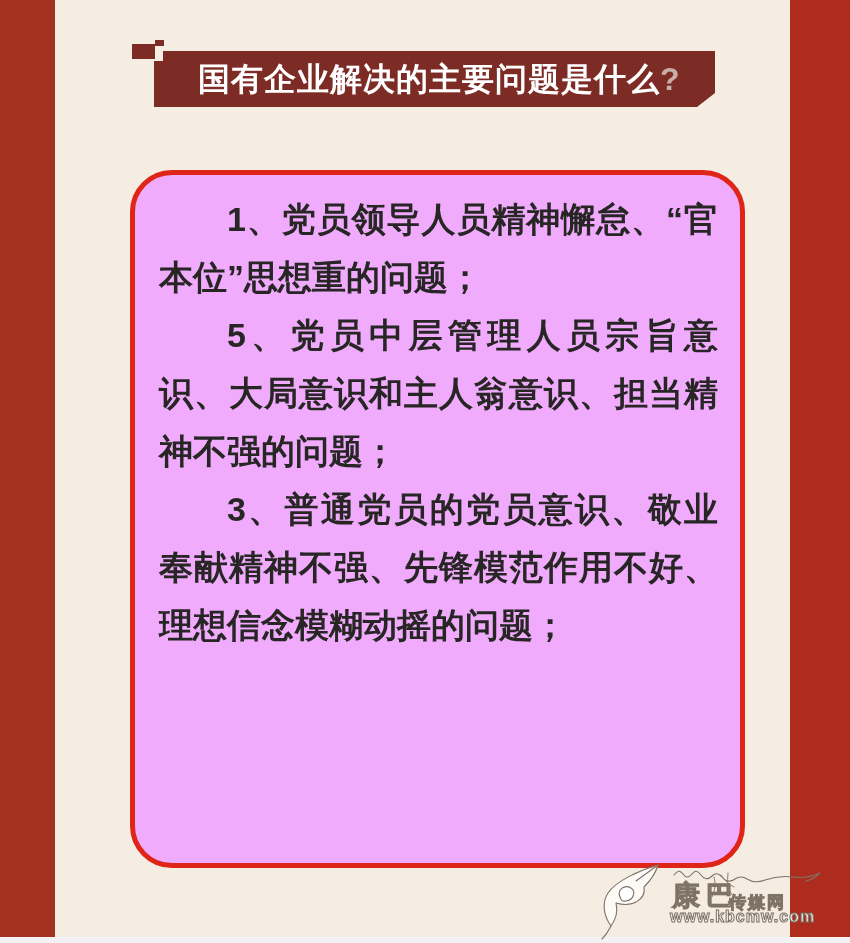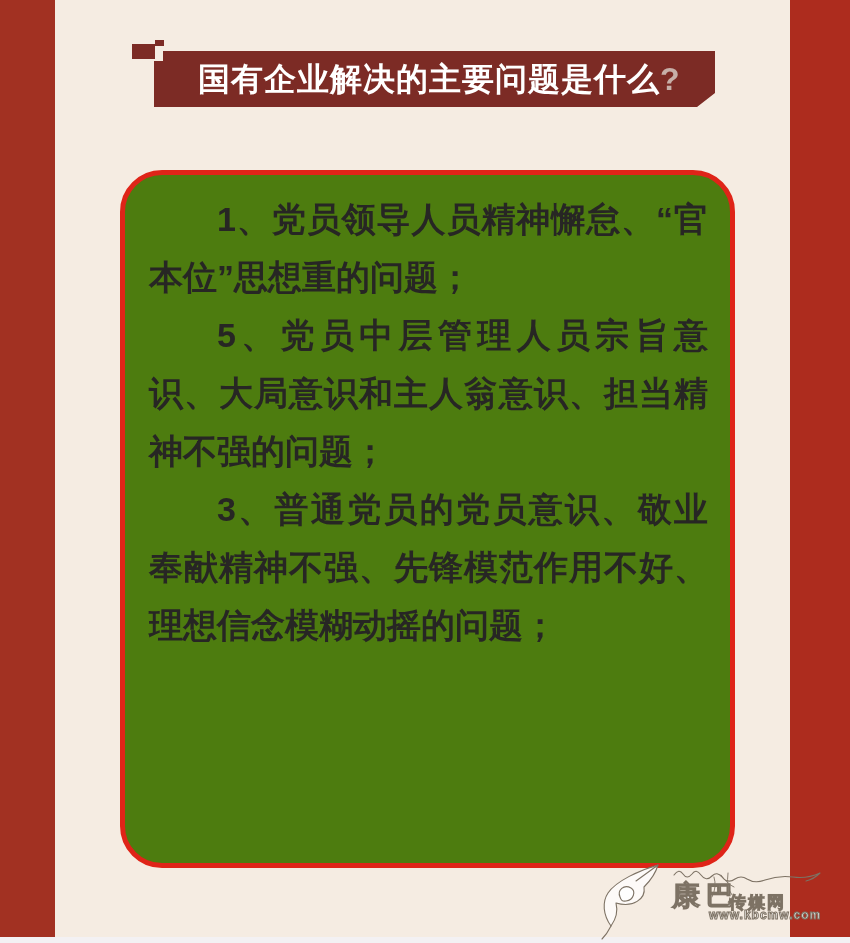--- a/index.html
+++ b/index.html
@@ -22,23 +22,23 @@
   }
   .banner-title{
     padding-left:44px;font-size:32px;font-weight:bold;color:#ffffff;
     letter-spacing:1px;white-space:nowrap;line-height:56px;
   }
   .banner-qmark{color:#c7afa8;font-weight:bold;}
   .deco-sq-large{position:absolute;left:132px;top:44px;width:23px;height:15px;background:#7c2b25;z-index:3;}
   .deco-sq-small{position:absolute;left:155px;top:40px;width:9px;height:6px;background:#7c2b25;z-index:3;}
   
   .content-box{
-    position:absolute;left:120px;top:170px;width:615px;height:698px;
+    position:absolute;left:130px;top:170px;width:615px;height:698px;
     box-sizing:border-box;border:5px solid #df2418;border-radius:42px;
-    background:#4d7c0f;z-index:3;
+    background:#f0abfc;z-index:3;
     padding:15px 22px 0 24px;overflow:hidden;
   }
   .content-box p{
     margin:0;font-size:34px;line-height:58px;font-weight:bold;
     color:#272624;text-indent:2em;letter-spacing:0;
     text-align:justify;
   }
   
   .watermark{
     position:absolute;left:590px;top:853px;width:235px;height:88px;z-index:5;
@@ -46,21 +46,21 @@
   }
   .wm-svg{position:absolute;left:0;top:0;}
   .wm-text{
     position:absolute;font-weight:bold;white-space:nowrap;
     color:rgba(255,255,255,0.92);
     -webkit-text-stroke:1px #7d7264;
     text-shadow:0 0 1px rgba(120,110,95,0.55);
   }
   .wm-name-large{left:82px;top:24px;font-size:28px;letter-spacing:6px;}
   .wm-name-small{left:139px;top:38px;font-size:17px;letter-spacing:2px;}
-  .wm-url{left:80px;top:55px;font-size:12px;letter-spacing:1px;margin-left:39px;}
+  .wm-url{left:80px;top:55px;font-size:16px;letter-spacing:1px;}
 </style>
 </head>
 <body>
 
 <div class="bar bar-left"></div>
 <div class="bar bar-right"></div>
 <div class="bottom-strip"></div>
 
 <div class="deco-sq-large"></div>
 <div class="deco-sq-small"></div>

